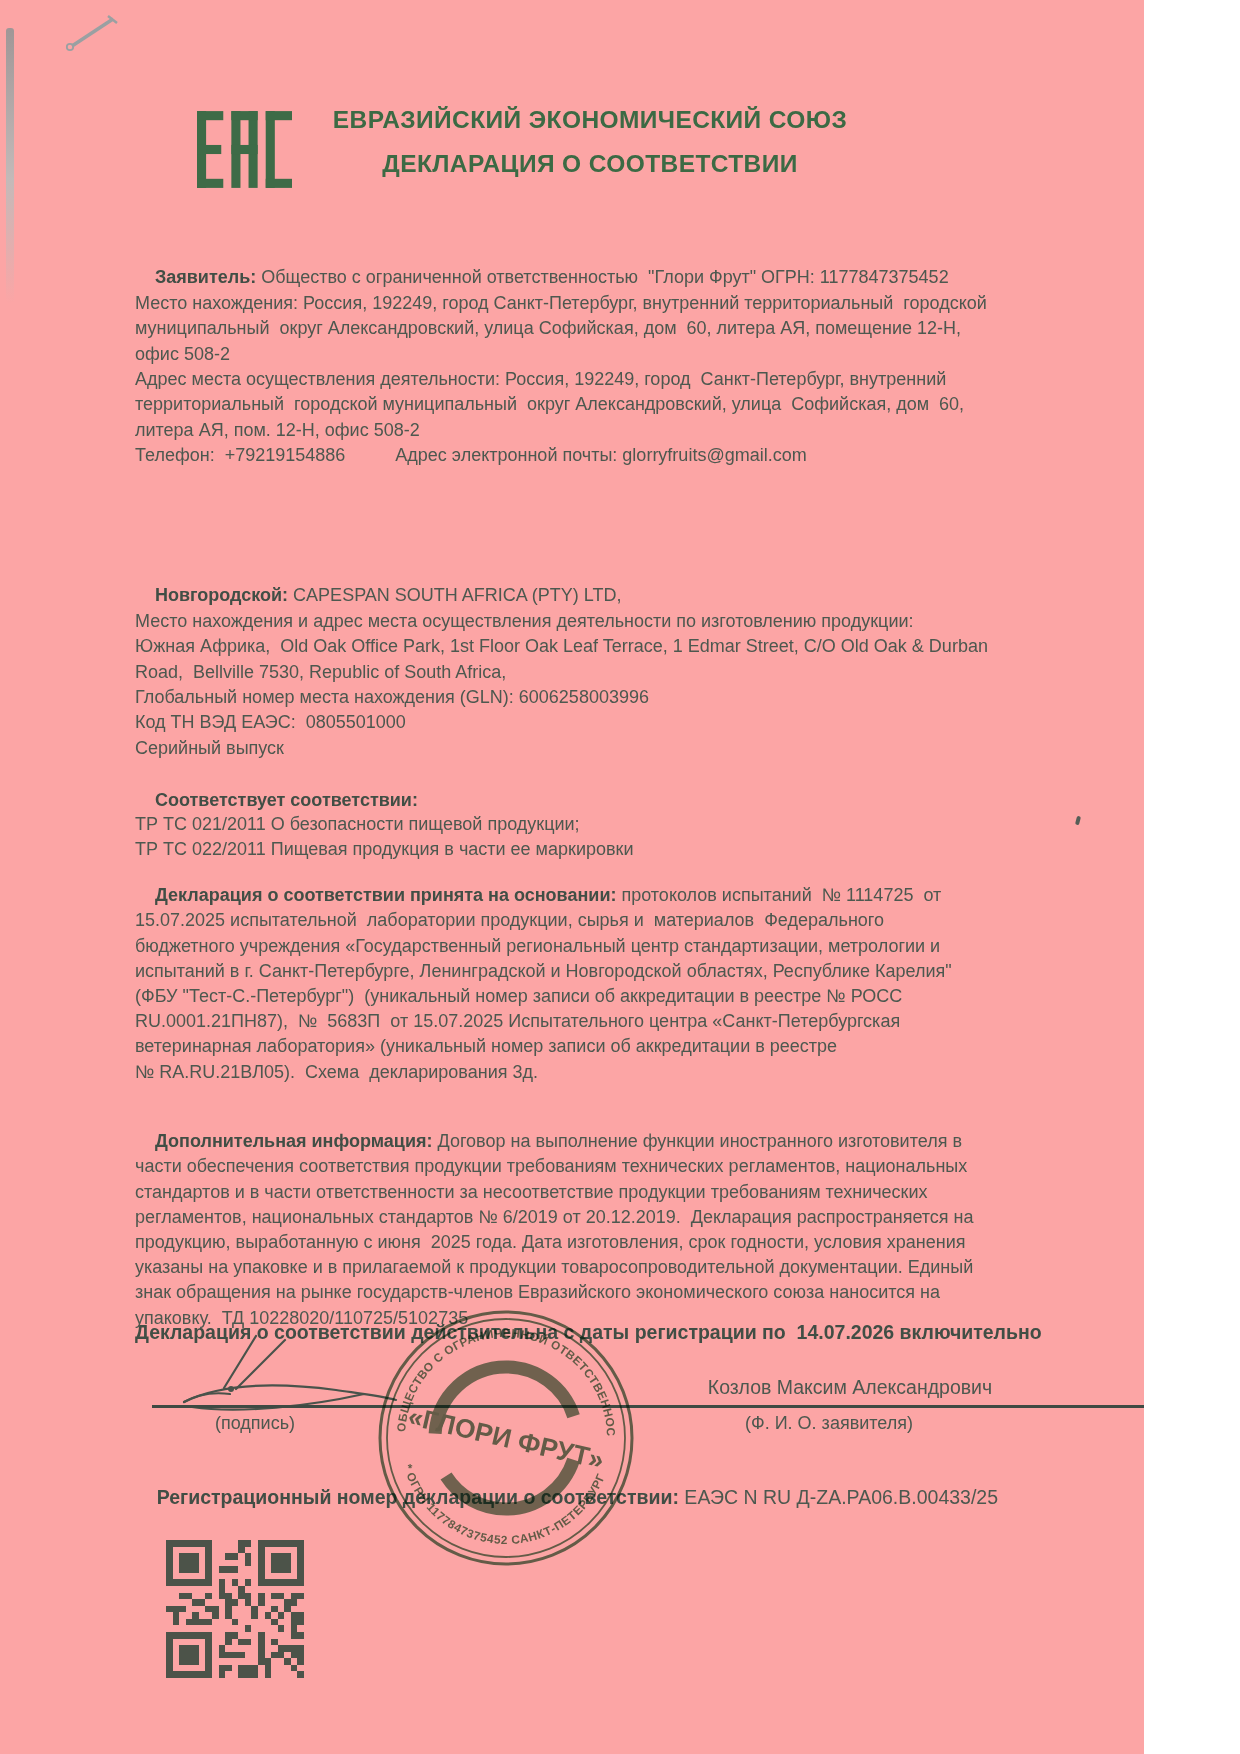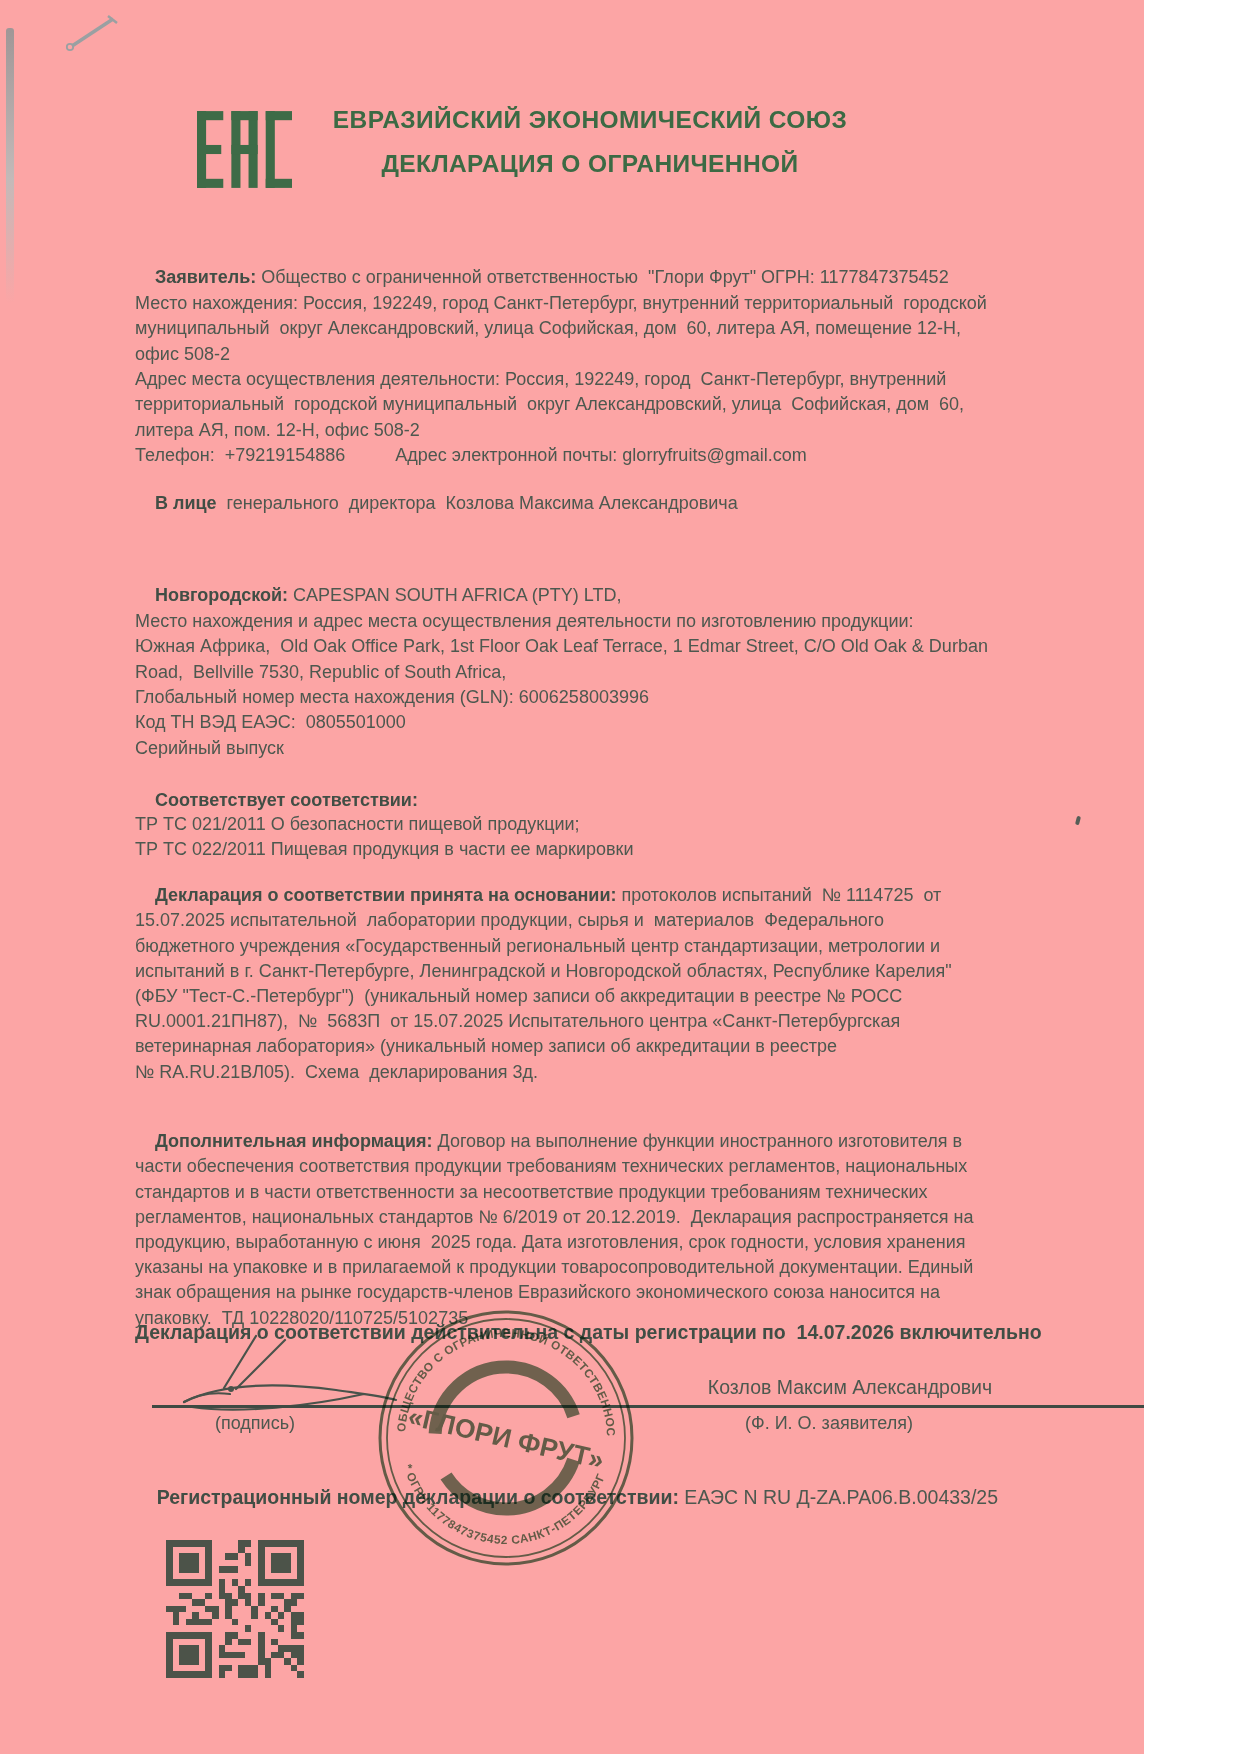--- a/index.html
+++ b/index.html
@@ -47,36 +47,33 @@
         <rect x="51" y="0" width="9" height="76"></rect>
       <rect x="34" y="0" width="26" height="9"></rect>
         <rect x="34" y="33.5" width="26" height="9"></rect>
       <rect x="68" y="0" width="9" height="76"></rect>
         <rect x="68" y="0" width="26" height="9"></rect>
       <rect x="68" y="67" width="26" height="9"></rect>
     </g>
   </svg>
 
   <div class="title" style="top:106px;">ЕВРАЗИЙСКИЙ ЭКОНОМИЧЕСКИЙ СОЮЗ</div>
-  <div class="title" style="top:150px;">ДЕКЛАРАЦИЯ О ОГРАНИЧЕННОЙ</div>
+  <div class="title" style="top:150px;">ДЕКЛАРАЦИЯ О СООТВЕТСТВИИ</div>
 
   <div class="para" style="top:240px;">
     <span class="lbl">Заявитель:</span><span> Общество с ограниченной ответственностью  "Глори Фрут" ОГРН: 1177847375452
 Место нахождения: Россия, 192249, город Санкт-Петербург, внутренний территориальный  городской
 муниципальный  округ Александровский, улица Софийская, дом  60, литера АЯ, помещение 12-Н,
 офис 508-2
 Адрес места осуществления деятельности: Россия, 192249, город  Санкт-Петербург, внутренний
 территориальный  городской муниципальный  округ Александровский, улица  Софийская, дом  60,
 литера АЯ, пом. 12-Н, офис 508-2
 Телефон:  +79219154886          Адрес электронной почты: glorryfruits@gmail.com</span>
   </div>
 
-  <div class="para" style="top:466px;">
-    <span class="lbl">В лице</span><span>  генерального  директора  Козлова Максима Александровича</span>
-  </div>
 
 
   <div class="para" style="top:558px;">
     <span class="lbl">Новгородской:</span><span> CAPESPAN SOUTH AFRICA (PTY) LTD,
 Место нахождения и адрес места осуществления деятельности по изготовлению продукции:
 Южная Африка,  Old Oak Office Park, 1st Floor Oak Leaf Terrace, 1 Edmar Street, C/O Old Oak &amp; Durban
 Road,  Bellville 7530, Republic of South Africa,
 Глобальный номер места нахождения (GLN): 6006258003996
 Код ТН ВЭД ЕАЭС:  0805501000
 Серийный выпуск</span>

